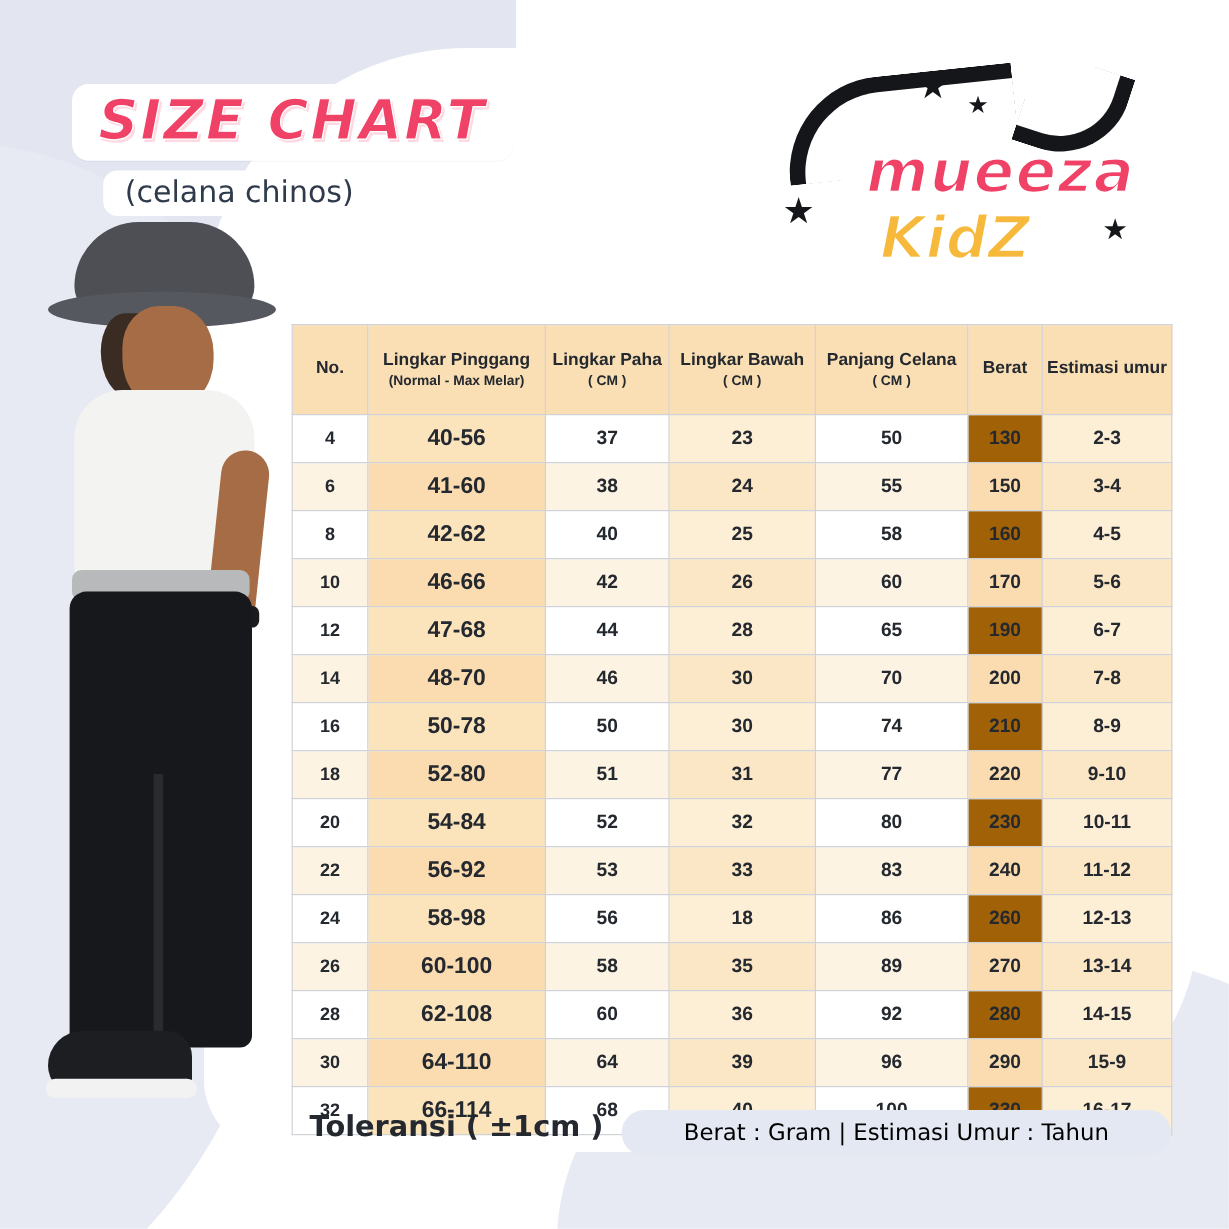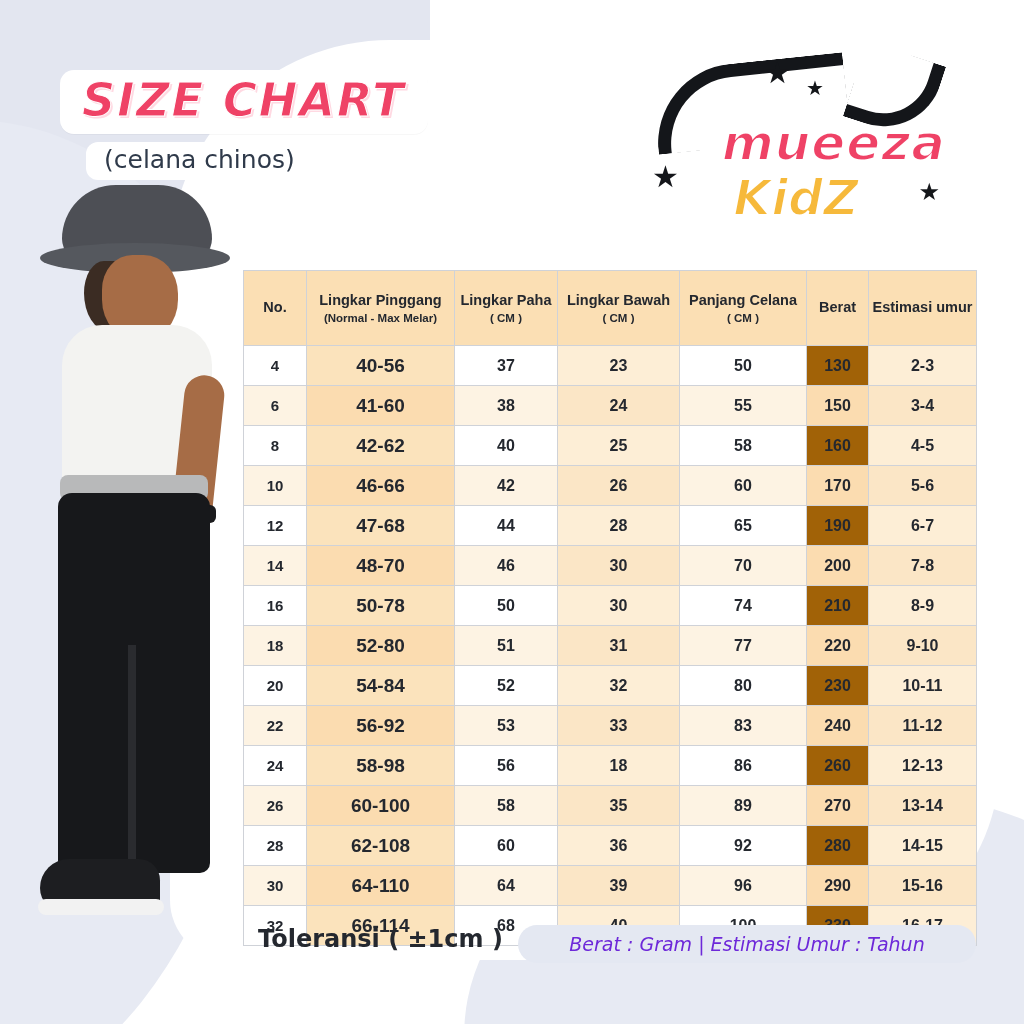--- a/index.html
+++ b/index.html
@@ -378,23 +378,22 @@
     height: 38px;
     background: #e4e8f2;
     border-radius: 19px;
     display: flex;
     align-items: center;
     justify-content: center;
     z-index: 7;
   }
   .note-pill span {
     font-family: "DejaVu Sans", sans-serif;
-    font-style: italic;
     font-size: 19px;
-    color: #6d28d9;
+    color: #000000;
   }
 </style>
 </head>
 <body>
 
 <div id="page">
 
   <div class="bg-top-left"></div>
   <div class="bg-left-band"></div>
   <div class="bg-bottom-right"></div>
@@ -597,21 +596,21 @@
             <td class="c-weight">280</td>
             <td class="c-age">14-15</td>
           </tr>
           <tr class="alt">
             <td class="c-no">30</td>
             <td class="c-waist">64-110</td>
             <td class="c-thigh">64</td>
             <td class="c-bottom">39</td>
             <td class="c-length">96</td>
             <td class="c-weight">290</td>
-            <td class="c-age">15-16</td>
+            <td class="c-age">15-9</td>
           </tr>
           <tr>
             <td class="c-no">32</td>
             <td class="c-waist">66-114</td>
             <td class="c-thigh">68</td>
             <td class="c-bottom">40</td>
             <td class="c-length">100</td>
             <td class="c-weight">330</td>
             <td class="c-age">16-17</td>
           </tr>

